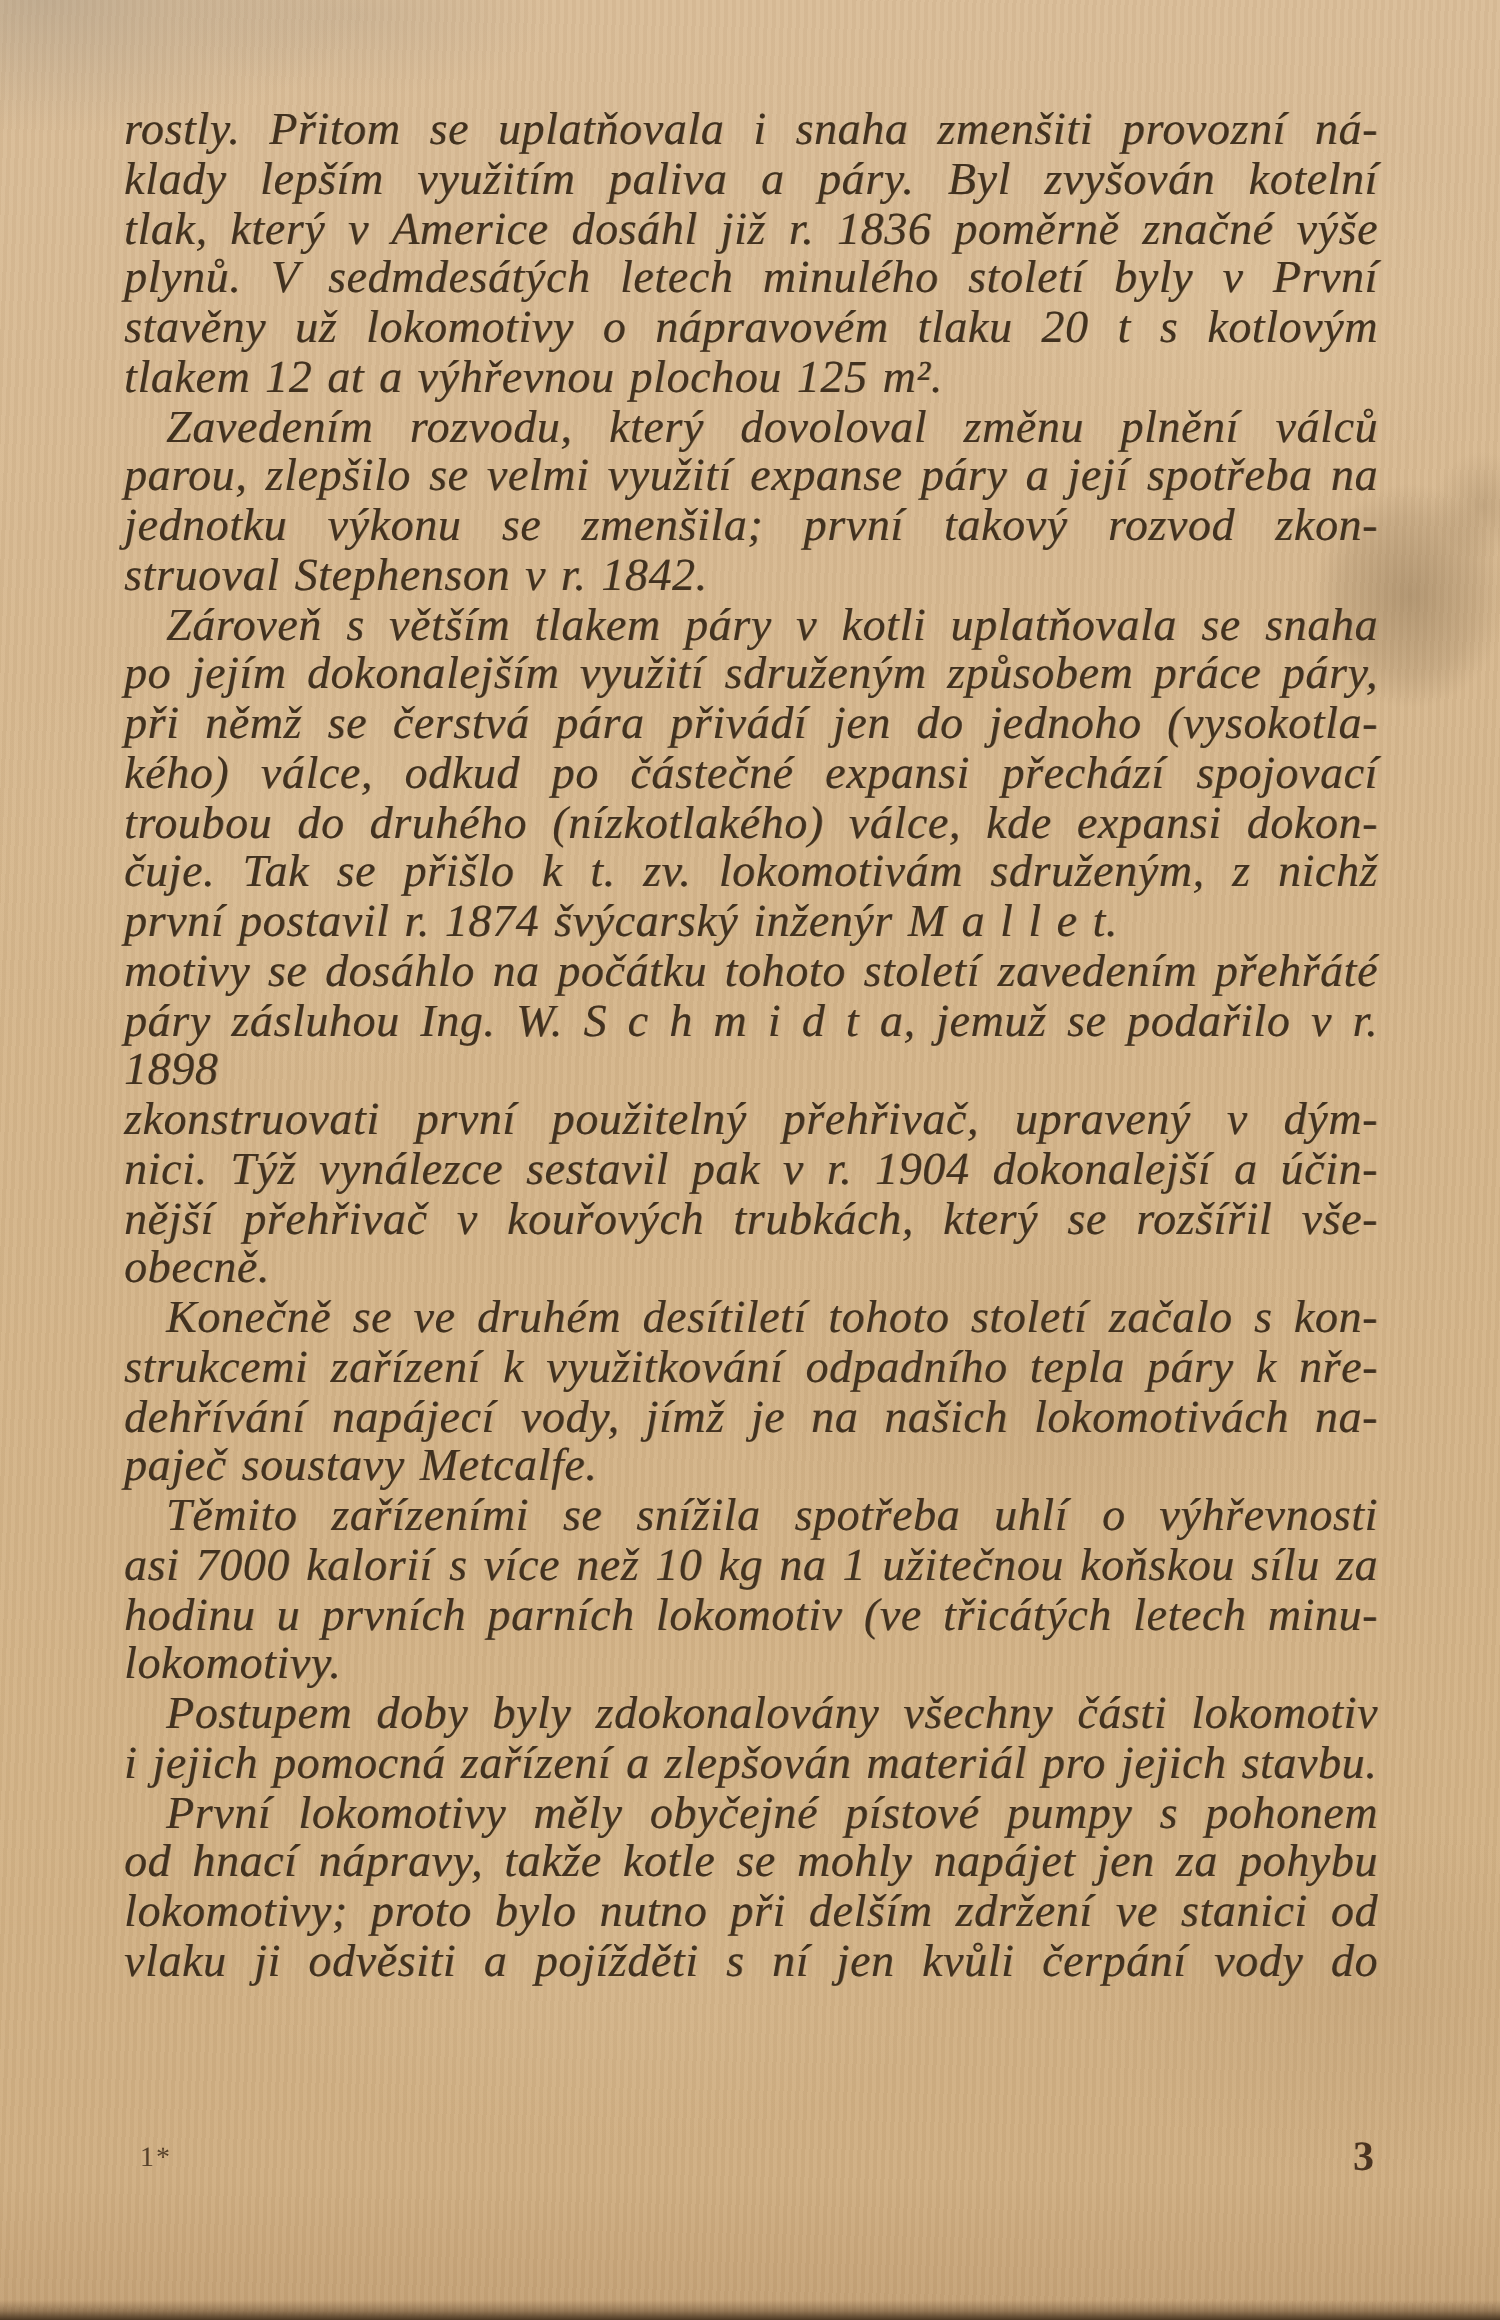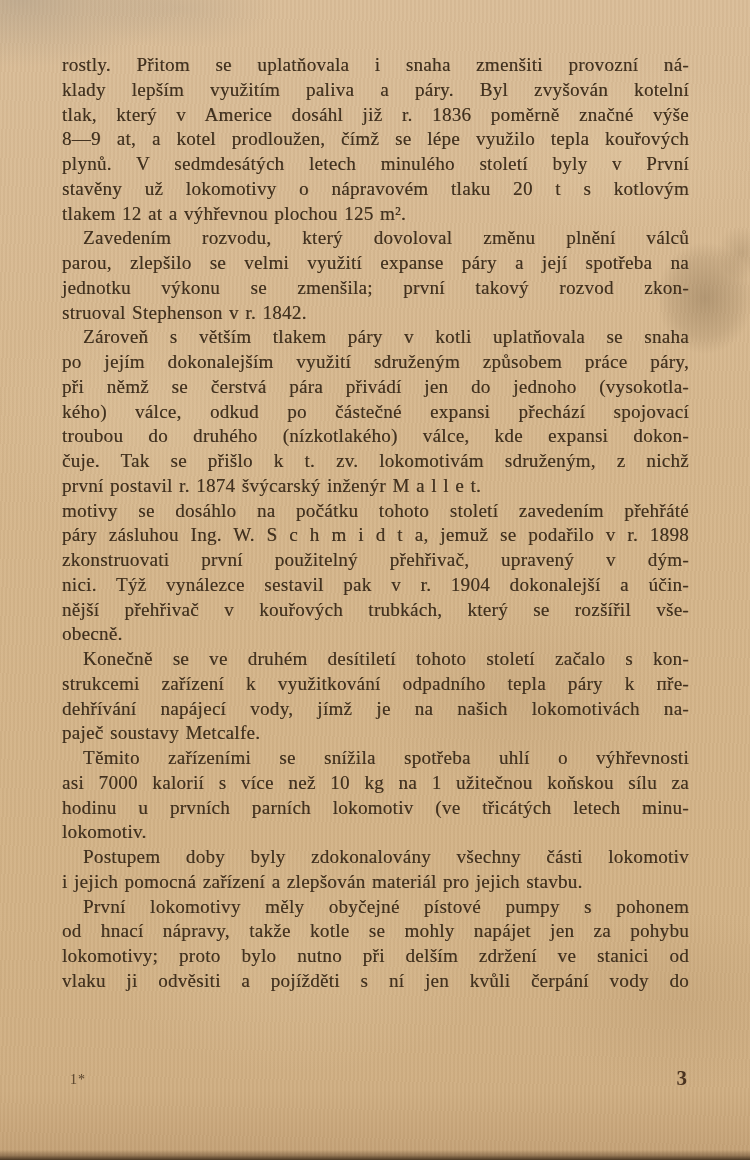--- a/index.html
+++ b/index.html
@@ -31,26 +31,27 @@
       
       linear-gradient(to bottom, #dabd98 0%, #d5b68c 40%, #d2b286 78%, #cfae82 94%, #c3a075 100%);
   }
   .bottom-edge {
     position: absolute; left: 0; bottom: 0; width: 100%; height: 10px;
     background: linear-gradient(to bottom, rgba(74,55,35,0) 0%, rgba(90,66,42,0.45) 55%, #4b3823 100%);
   }
   .text-block {
     position: absolute;
     left: 62px; top: 53px; width: 627px;
-    font-size: 19px;
+    font-size: 23px;
     line-height: 24.75px;
     color: #41311f;
     letter-spacing: 0.3px;
     word-spacing: 1.4px;
     text-shadow: 0.3px 0 0 rgba(65,49,31,0.55);
+    font-style: italic;
   }
   .line {
     text-align: justify;
     text-align-last: justify;
     white-space: normal;
   }
   .line.para-end { text-align-last: left; }
   .line.indent { padding-left: 21px; }
   .footer {
     position: absolute;
@@ -72,21 +73,20 @@
 </style>
 </head>
 <body>
 
 <div class="page">
   <div class="text-block">
       <div class="para">
         <div class="line">rostly. Přitom se uplatňovala i snaha zmenšiti provozní ná-</div>
         <div class="line">klady lepším využitím paliva a páry. Byl zvyšován kotelní</div>
         <div class="line">tlak, který v Americe dosáhl již r. 1836 poměrně značné výše</div>
-        <div class="line">8—9 at, a kotel prodloužen, čímž se lépe využilo tepla kouřových</div>
         <div class="line">plynů. V sedmdesátých letech minulého století byly v První</div>
         <div class="line">stavěny už lokomotivy o nápravovém tlaku 20 t s kotlovým</div>
         <div class="line para-end">tlakem 12 at a výhřevnou plochou 125 m².</div>
       </div>
       <div class="para">
         <div class="line indent">Zavedením rozvodu, který dovoloval změnu plnění válců</div>
         <div class="line">parou, zlepšilo se velmi využití expanse páry a její spotřeba na</div>
         <div class="line">jednotku výkonu se zmenšila; první takový rozvod zkon-</div>
         <div class="line para-end">struoval Stephenson v r. 1842.</div>
       </div>
@@ -110,21 +110,21 @@
       <div class="para">
         <div class="line indent">Konečně se ve druhém desítiletí tohoto století začalo s kon-</div>
         <div class="line">strukcemi zařízení k využitkování odpadního tepla páry k пře-</div>
         <div class="line">dehřívání napájecí vody, jímž je na našich lokomotivách na-</div>
         <div class="line para-end">paječ soustavy Metcalfe.</div>
       </div>
       <div class="para">
         <div class="line indent">Těmito zařízeními se snížila spotřeba uhlí o výhřevnosti</div>
         <div class="line">asi 7000 kalorií s více než 10 kg na 1 užitečnou koňskou sílu za</div>
         <div class="line">hodinu u prvních parních lokomotiv (ve třicátých letech minu-</div>
-        <div class="line para-end">lokomotiv.</div>
+        <div class="line para-end">lokomotivy.</div>
       </div>
       <div class="para">
         <div class="line indent">Postupem doby byly zdokonalovány všechny části lokomotiv</div>
         <div class="line para-end">i jejich pomocná zařízení a zlepšován materiál pro jejich stavbu.</div>
       </div>
       <div class="para">
         <div class="line indent">První lokomotivy měly obyčejné pístové pumpy s pohonem</div>
         <div class="line">od hnací nápravy, takže kotle se mohly napájet jen za pohybu</div>
         <div class="line">lokomotivy; proto bylo nutno při delším zdržení ve stanici od</div>
         <div class="line">vlaku ji odvěsiti a pojížděti s ní jen kvůli čerpání vody do</div>

